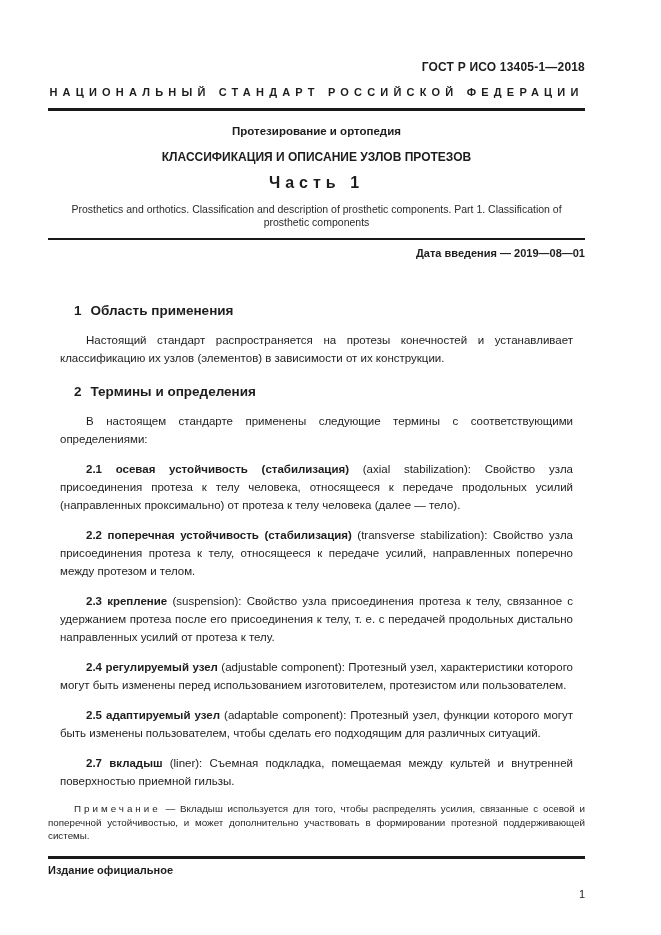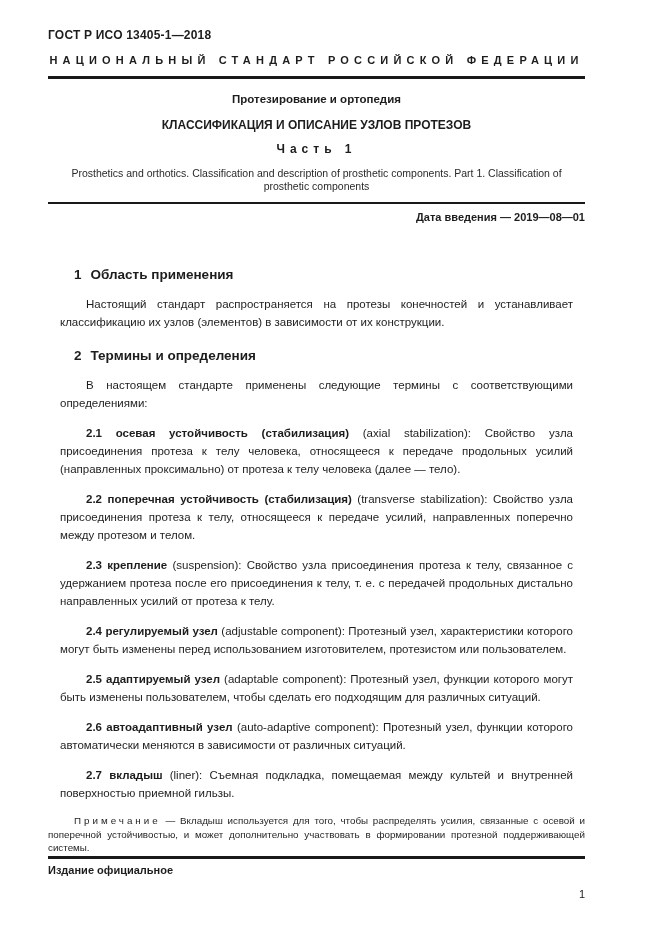--- a/index.html
+++ b/index.html
@@ -2,27 +2,27 @@
 <html lang="ru"><head>
 <meta charset="utf-8">
 <style>
   html,body{margin:0;padding:0;background:#ffffff;}
   .page{
     width:661px;height:935px;position:relative;background:#ffffff;
     font-family:"Liberation Sans","DejaVu Sans",sans-serif;
     color:#1d1d1d;overflow:hidden;
   }
   .content{position:absolute;left:48px;top:0;width:537px;}
-  .doc-number{padding-top:28px;text-align:left;font-size:12px;font-weight:bold;letter-spacing:0.2px;}
+  .doc-number{padding-top:60px;text-align:right;font-size:12px;font-weight:bold;letter-spacing:0.2px;}
   .banner{margin-top:12px;text-align:center;font-size:11px;font-weight:bold;letter-spacing:5.2px;white-space:nowrap;}
   .rule3{height:3px;background:#191919;margin-top:10px;}
   .rule2{height:2px;background:#191919;margin-top:9px;}
   .title-group{margin-top:14px;text-align:center;font-size:11.5px;font-weight:bold;}
   .title-main{margin-top:13px;text-align:center;font-size:12px;font-weight:bold;}
-  .title-part{margin-top:10px;text-align:center;font-size:12px;font-weight:bold;letter-spacing:5px;}
+  .title-part{margin-top:10px;text-align:center;font-size:16px;font-weight:bold;letter-spacing:5px;}
   .title-sub{margin-top:9px;text-align:center;font-size:11.5px;font-weight:bold;}
   .title-en{margin-top:11px;text-align:center;font-size:10.5px;line-height:13px;color:#2a2a2a;}
   .intro-date{margin-top:7px;text-align:right;font-size:11px;font-weight:bold;}
   .sec-heading{font-size:13.5px;font-weight:bold;margin:0;padding-left:26px;}
   .sec-heading .num{margin-right:9px;}
   .h1{margin-top:44px;}
   .h2{margin-top:17px;}
   p.body{margin:12px;font-size:11.5px;line-height:18px;text-align:justify;text-indent:26px;}
   p.first{margin-top:13px;}
   .b{font-weight:bold;}
@@ -64,21 +64,20 @@
     <p class="body"><span class="b">2.1 осевая устойчивость (стабилизация)</span><span> (axial stabilization): </span><span>Свойство узла присоединения протеза к телу человека, относящееся к передаче продольных усилий (направленных проксимально) от протеза к телу человека (далее — тело).</span></p>
 
     <p class="body"><span class="b">2.2 поперечная устойчивость (стабилизация)</span><span> (transverse stabilization): </span><span>Свойство узла присоединения протеза к телу, относящееся к передаче усилий, направленных поперечно между протезом и телом.</span></p>
 
     <p class="body"><span class="b">2.3 крепление</span><span> (suspension): </span><span>Свойство узла присоединения протеза к телу, связанное с удержанием протеза после его присоединения к телу, т. е. с передачей продольных дистально направленных усилий от протеза к телу.</span></p>
 
     <p class="body"><span class="b">2.4 регулируемый узел</span><span> (adjustable component): </span><span>Протезный узел, характеристики которого могут быть изменены перед использованием изготовителем, протезистом или пользователем.</span></p>
 
     <p class="body"><span class="b">2.5 адаптируемый узел</span><span> (adaptable component): </span><span>Протезный узел, функции которого могут быть изменены пользователем, чтобы сделать его подходящим для различных ситуаций.</span></p>
 
-    <p class="body"><span class="b">2.6 автоадаптивный узел</span><span> (auto-adaptive component): </span><span>Протезный узел, функции которого автоматически меняются в зависимости от различных ситуаций.</span></p>
 
     <p class="body"><span class="b">2.7 вкладыш</span><span> (liner): </span><span>Съемная подкладка, помещаемая между культей и внутренней поверхностью приемной гильзы.</span></p>
 
     <p class="note"><span class="note-label">Примечание</span><span> — Вкладыш используется для того, чтобы распределять усилия, связанные с осевой и поперечной устойчивостью, и может дополнительно участвовать в формировании протезной поддерживающей системы.</span></p>
 
   </div>
 
   <div class="footer">
     <div class="rule3" style="margin-top:0;"></div>
     <div class="edition">Издание официальное</div>

